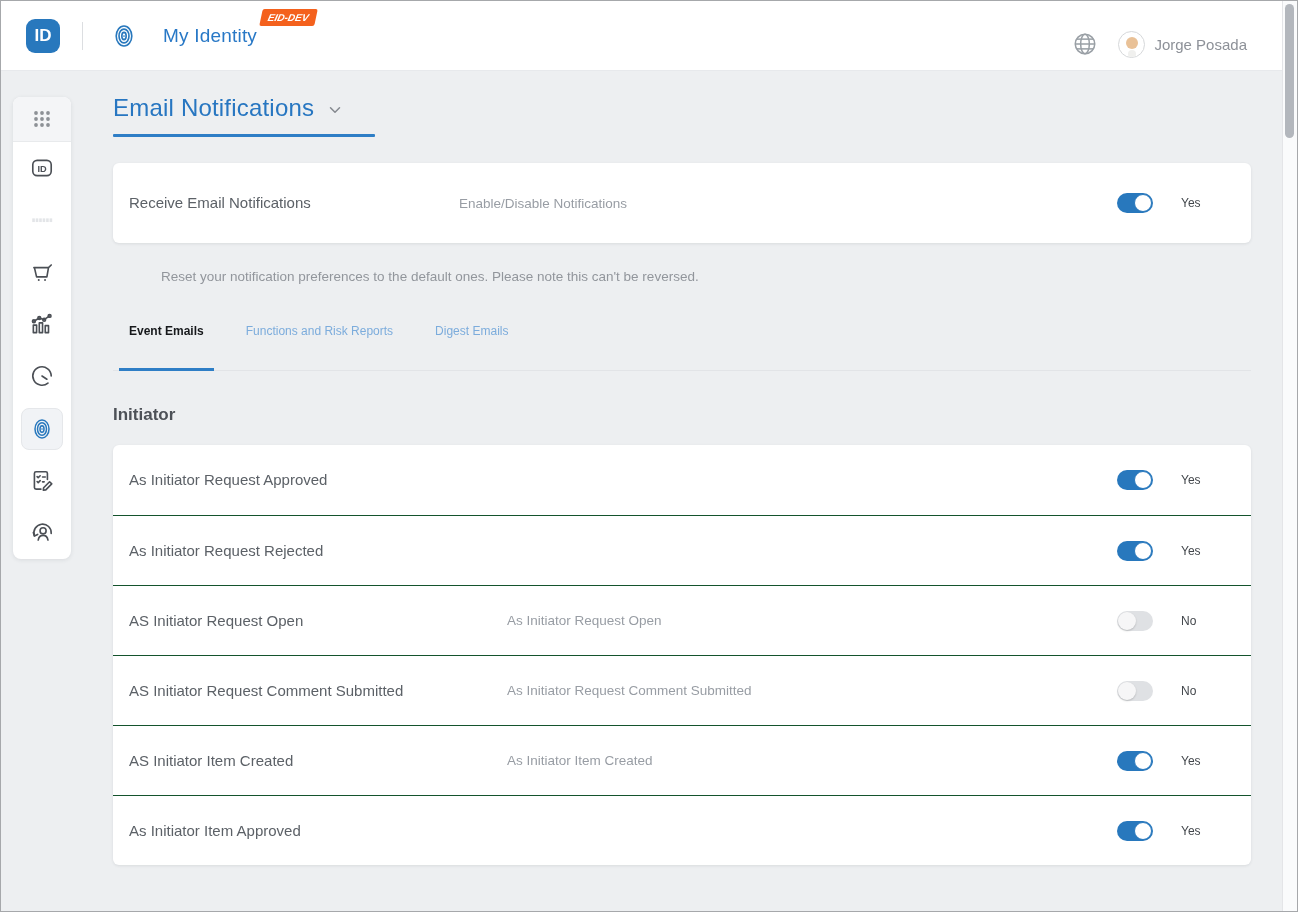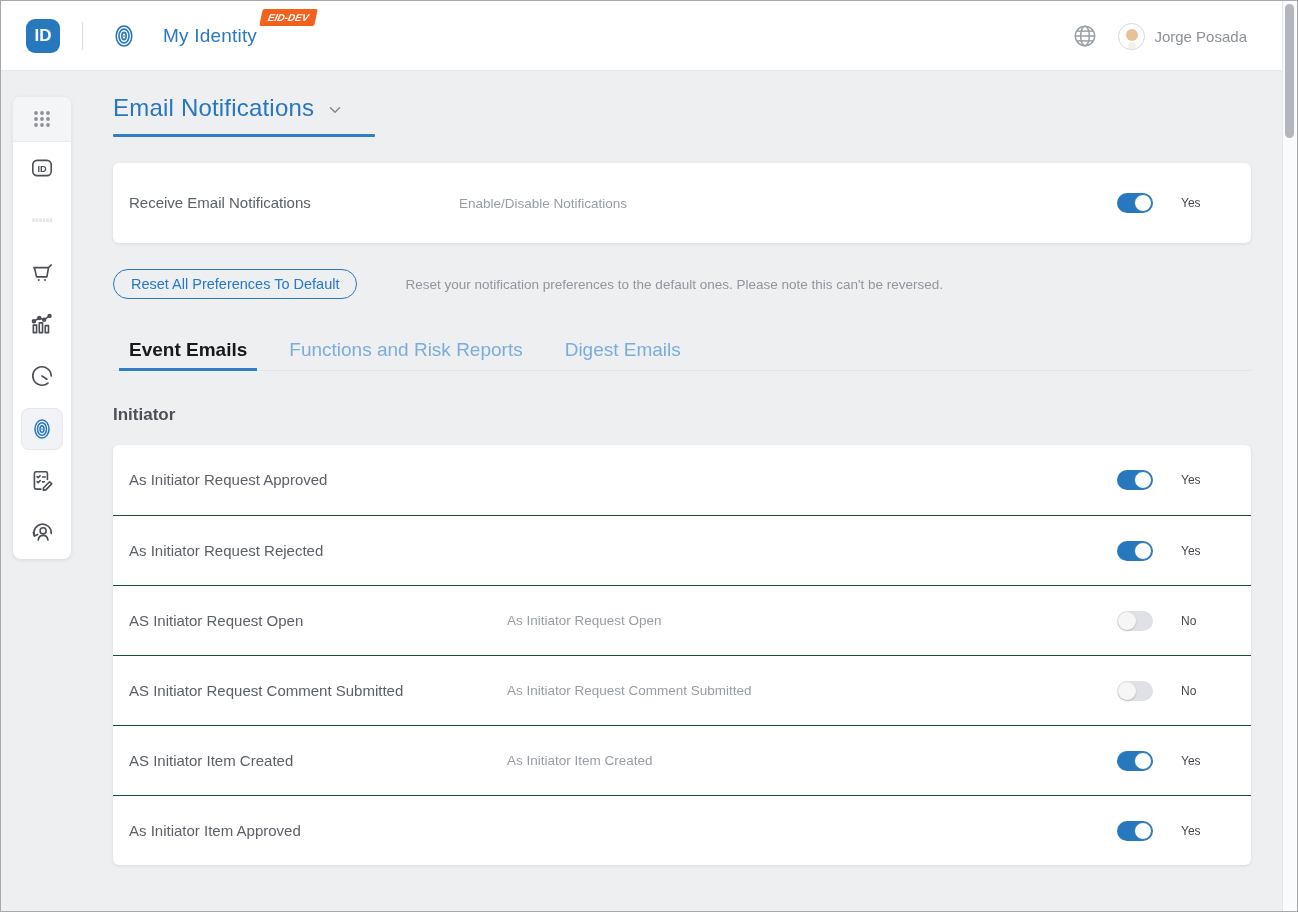--- a/index.html
+++ b/index.html
@@ -24,21 +24,21 @@
   .header-divider { width:1px; height:28px; background:#dcdee1; margin:0 28px 0 22px; }
   .header-fp { width:26px; height:26px; margin-right:26px; }
   .app-title-wrap { position:relative; }
   .app-title { color:#2878c6; font-size:19px; font-weight:500; letter-spacing:.2px; }
   .env-badge {
     position:absolute; left:calc(100% + 4px); top:-16px;
     background:#f4611d; color:#fff; font-size:10px; font-weight:bold; font-style:italic;
     padding:3px 7px; transform:skewX(-12deg); border-radius:2px; white-space:nowrap;
   }
   .header-right {
-    position:absolute; right:50px; top:0; height:70px;
+    position:absolute; right:50px; top:8px; height:70px;
     display:flex; align-items:center; gap:20px;
   }
   .globe-btn { width:26px; height:26px; cursor:pointer; }
   .user-chip { display:flex; align-items:center; gap:9px; cursor:pointer; }
   .avatar {
     width:27px; height:27px; border-radius:50%;
     background:radial-gradient(circle at 50% 38%, #d9a briefly 0, transparent 0),
                radial-gradient(circle at 50% 35%, #c89a6c 0 34%, #8a5a33 35% 70%, #5d3c22 71%);
     border:1px solid #d6d8da; overflow:hidden; position:relative;
   }
@@ -111,21 +111,21 @@
   .toggle.off .knob { left:1px; background:#f6f6f7; box-shadow:0 1px 2px rgba(0,0,0,.18); }
 
   .reset-row { margin-top:26px; display:flex; align-items:center; }
   .reset-btn {
     border:1px solid #2878bd; color:#2878c6; background:transparent;
     font-family:inherit; font-size:14.5px; border-radius:16px; padding:6px 17px; cursor:pointer;
   }
   .reset-desc { margin-left:48px; color:#92969c; font-size:13.5px; }
 
   .tabs { margin-top:40px; display:flex; gap:42px; border-bottom:1px solid #e2e4e7; padding-left:16px; }
-  .tab { padding-bottom:9px; font-size:19px; color:#7cacdc; cursor:pointer; position:relative; }
+  .tab { padding-bottom:32px; font-size:12px; color:#7cacdc; cursor:pointer; position:relative; }
   .tab.active { color:#17191c; font-weight:bold; }
   .tab.active::after {
     content:""; position:absolute; left:-10px; right:-10px; bottom:-1px; height:3px; background:#2e7ec6;
   }
 
   .section-heading { margin-top:34px; color:#4d5157; font-size:17px; font-weight:bold; }
 
   .rows-card { margin-top:20px; }
   .pref-row {
     min-height:70px; display:flex; align-items:center; padding:15px 24px 15px 16px;
@@ -289,21 +289,20 @@
       <span class="row-desc">Enable/Disable Notifications</span>
       <span class="row-right">
         <span class="toggle on">
             <span class="knob"></span>
           </span>
         <span class="state-label">Yes</span>
       </span>
     </div>
 
     <div class="reset-row">
-      <button class="reset-btn">Reset All Preferences To Default</button>
       <span class="reset-desc">Reset your notification preferences to the default ones. Please note this can't be reversed.</span>
     </div>
 
     <div class="tabs">
       <span class="tab active">Event Emails</span>
       <span class="tab">Functions and Risk Reports</span>
       <span class="tab">Digest Emails</span>
     </div>
 
     <div class="section-heading">Initiator</div>

